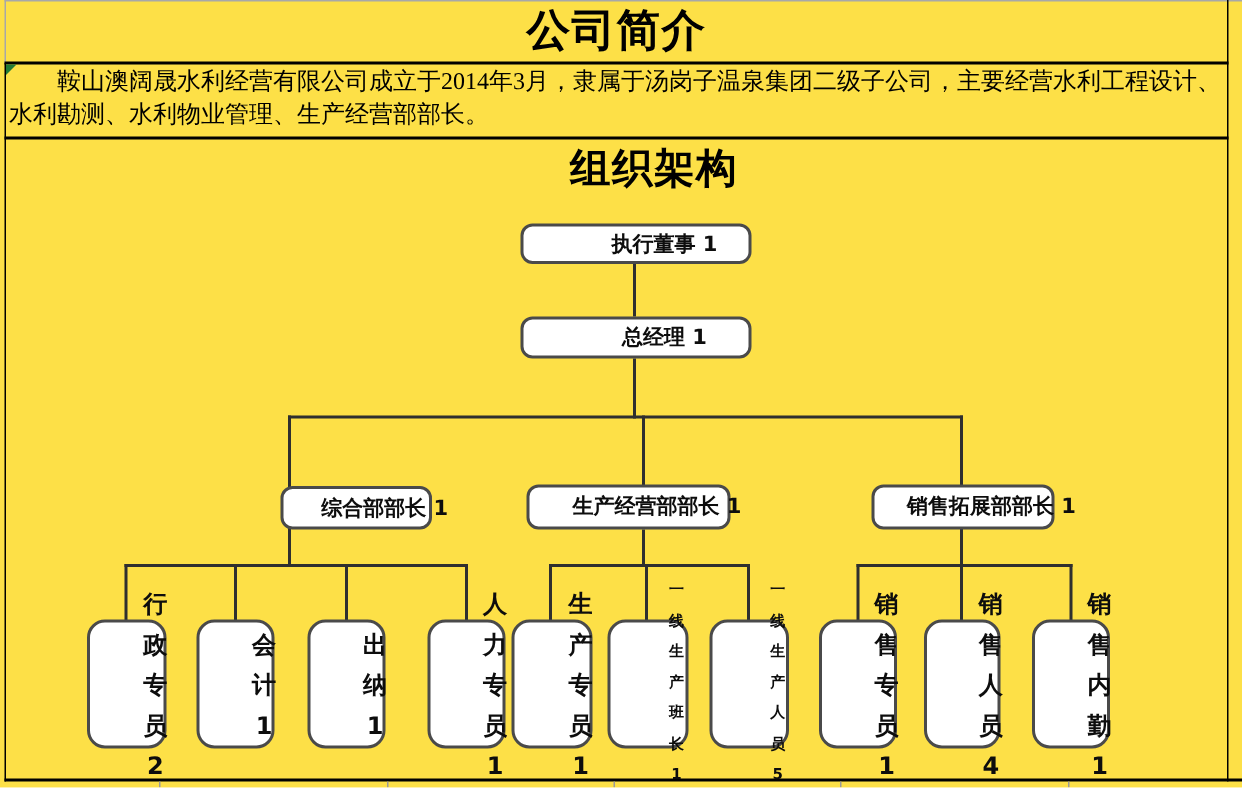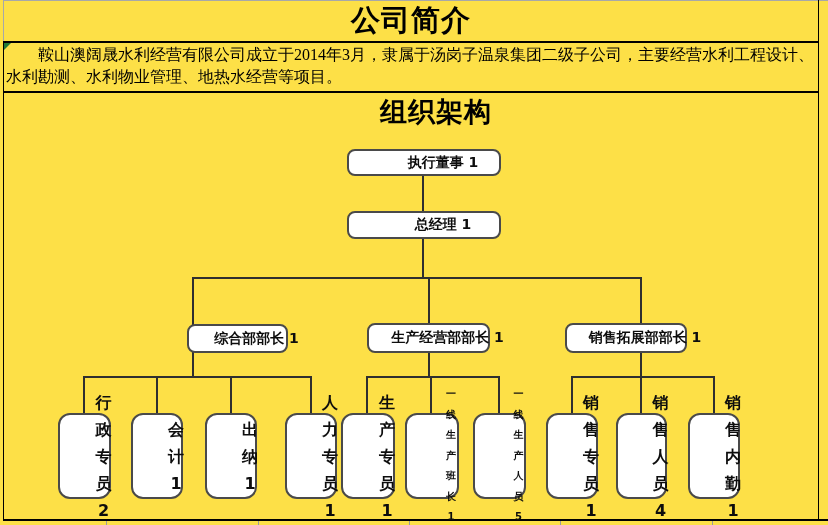--- a/index.html
+++ b/index.html
@@ -62,21 +62,21 @@
   <div class="hline b-thin" style="left:3px;top:519px;width:825px;"></div>
   <div class="tick" style="left:106px;top:521px;"></div>
   <div class="tick" style="left:258px;top:521px;"></div>
   <div class="tick" style="left:409px;top:521px;"></div>
   <div class="tick" style="left:560px;top:521px;"></div>
   <div class="tick" style="left:712px;top:521px;"></div>
 
   <div class="title1">公司简介</div>
   <div class="intro-cell">
     <div class="corner-triangle"></div>
-    <p class="intro-text">　　鞍山澳阔晟水利经营有限公司成立于2014年3月，隶属于汤岗子温泉集团二级子公司，主要经营水利工程设计、水利勘测、水利物业管理、地热水经营等项目。</p>
+    <p class="intro-text">　　鞍山澳阔晟水利经营有限公司成立于2014年3月，隶属于汤岗子温泉集团二级子公司，主要经营水利工程设计、水利勘测、水利物业管理、生产经营部部长。</p>
   </div>
 
   <div class="title2">组织架构</div>
 
   <div class="vline" style="left:422px;top:176px;height:35px;"></div>
   <div class="vline" style="left:422px;top:239px;height:40px;"></div>
   <div class="hline" style="left:192px;top:277px;width:450px;"></div>
   <div class="vline" style="left:192px;top:277px;height:48px;"></div>
   <div class="vline" style="left:428px;top:277px;height:47px;"></div>
   <div class="vline" style="left:640px;top:277px;height:47px;"></div>
@@ -97,22 +97,22 @@
   <div class="vline" style="left:640px;top:352px;height:25px;"></div>
   <div class="hline" style="left:571px;top:376px;width:144px;"></div>
   <div class="vline" style="left:571px;top:376px;height:38px;"></div>
   <div class="vline" style="left:640px;top:376px;height:38px;"></div>
   <div class="vline" style="left:713px;top:376px;height:38px;"></div>
 
   <div class="node node-wide" style="left:347px;top:149px;width:154px;height:27px;">执行董事 1</div>
   <div class="node node-wide" style="left:347px;top:211px;width:154px;height:28px;">总经理 1</div>
 
   <div class="node node-wide" style="left:143px;top:324px;width:101px;height:29px;margin-left:44px;">综合部部长 1</div>
-  <div class="node node-wide" style="left:367px;top:323px;width:123px;height:30px;">生产经营部部长 1</div>
-  <div class="node node-wide" style="left:565px;top:323px;width:122px;height:30px;">销售拓展部部长 1</div>
+  <div class="node node-wide" style="left:351px;top:323px;width:136px;height:30px;">生产经营部部长 1</div>
+  <div class="node node-wide" style="left:581px;top:323px;width:122px;height:30px;">销售拓展部部长 1</div>
 
   <div class="node node-small" style="left:58px;top:413px;width:53px;height:86px;">行政
 专员
 2</div>
   <div class="node node-small" style="left:131px;top:413px;width:52px;height:86px;">会
 计
 1</div>
   <div class="node node-small" style="left:205px;top:413px;width:52px;height:86px;">出
 纳
 1</div>

